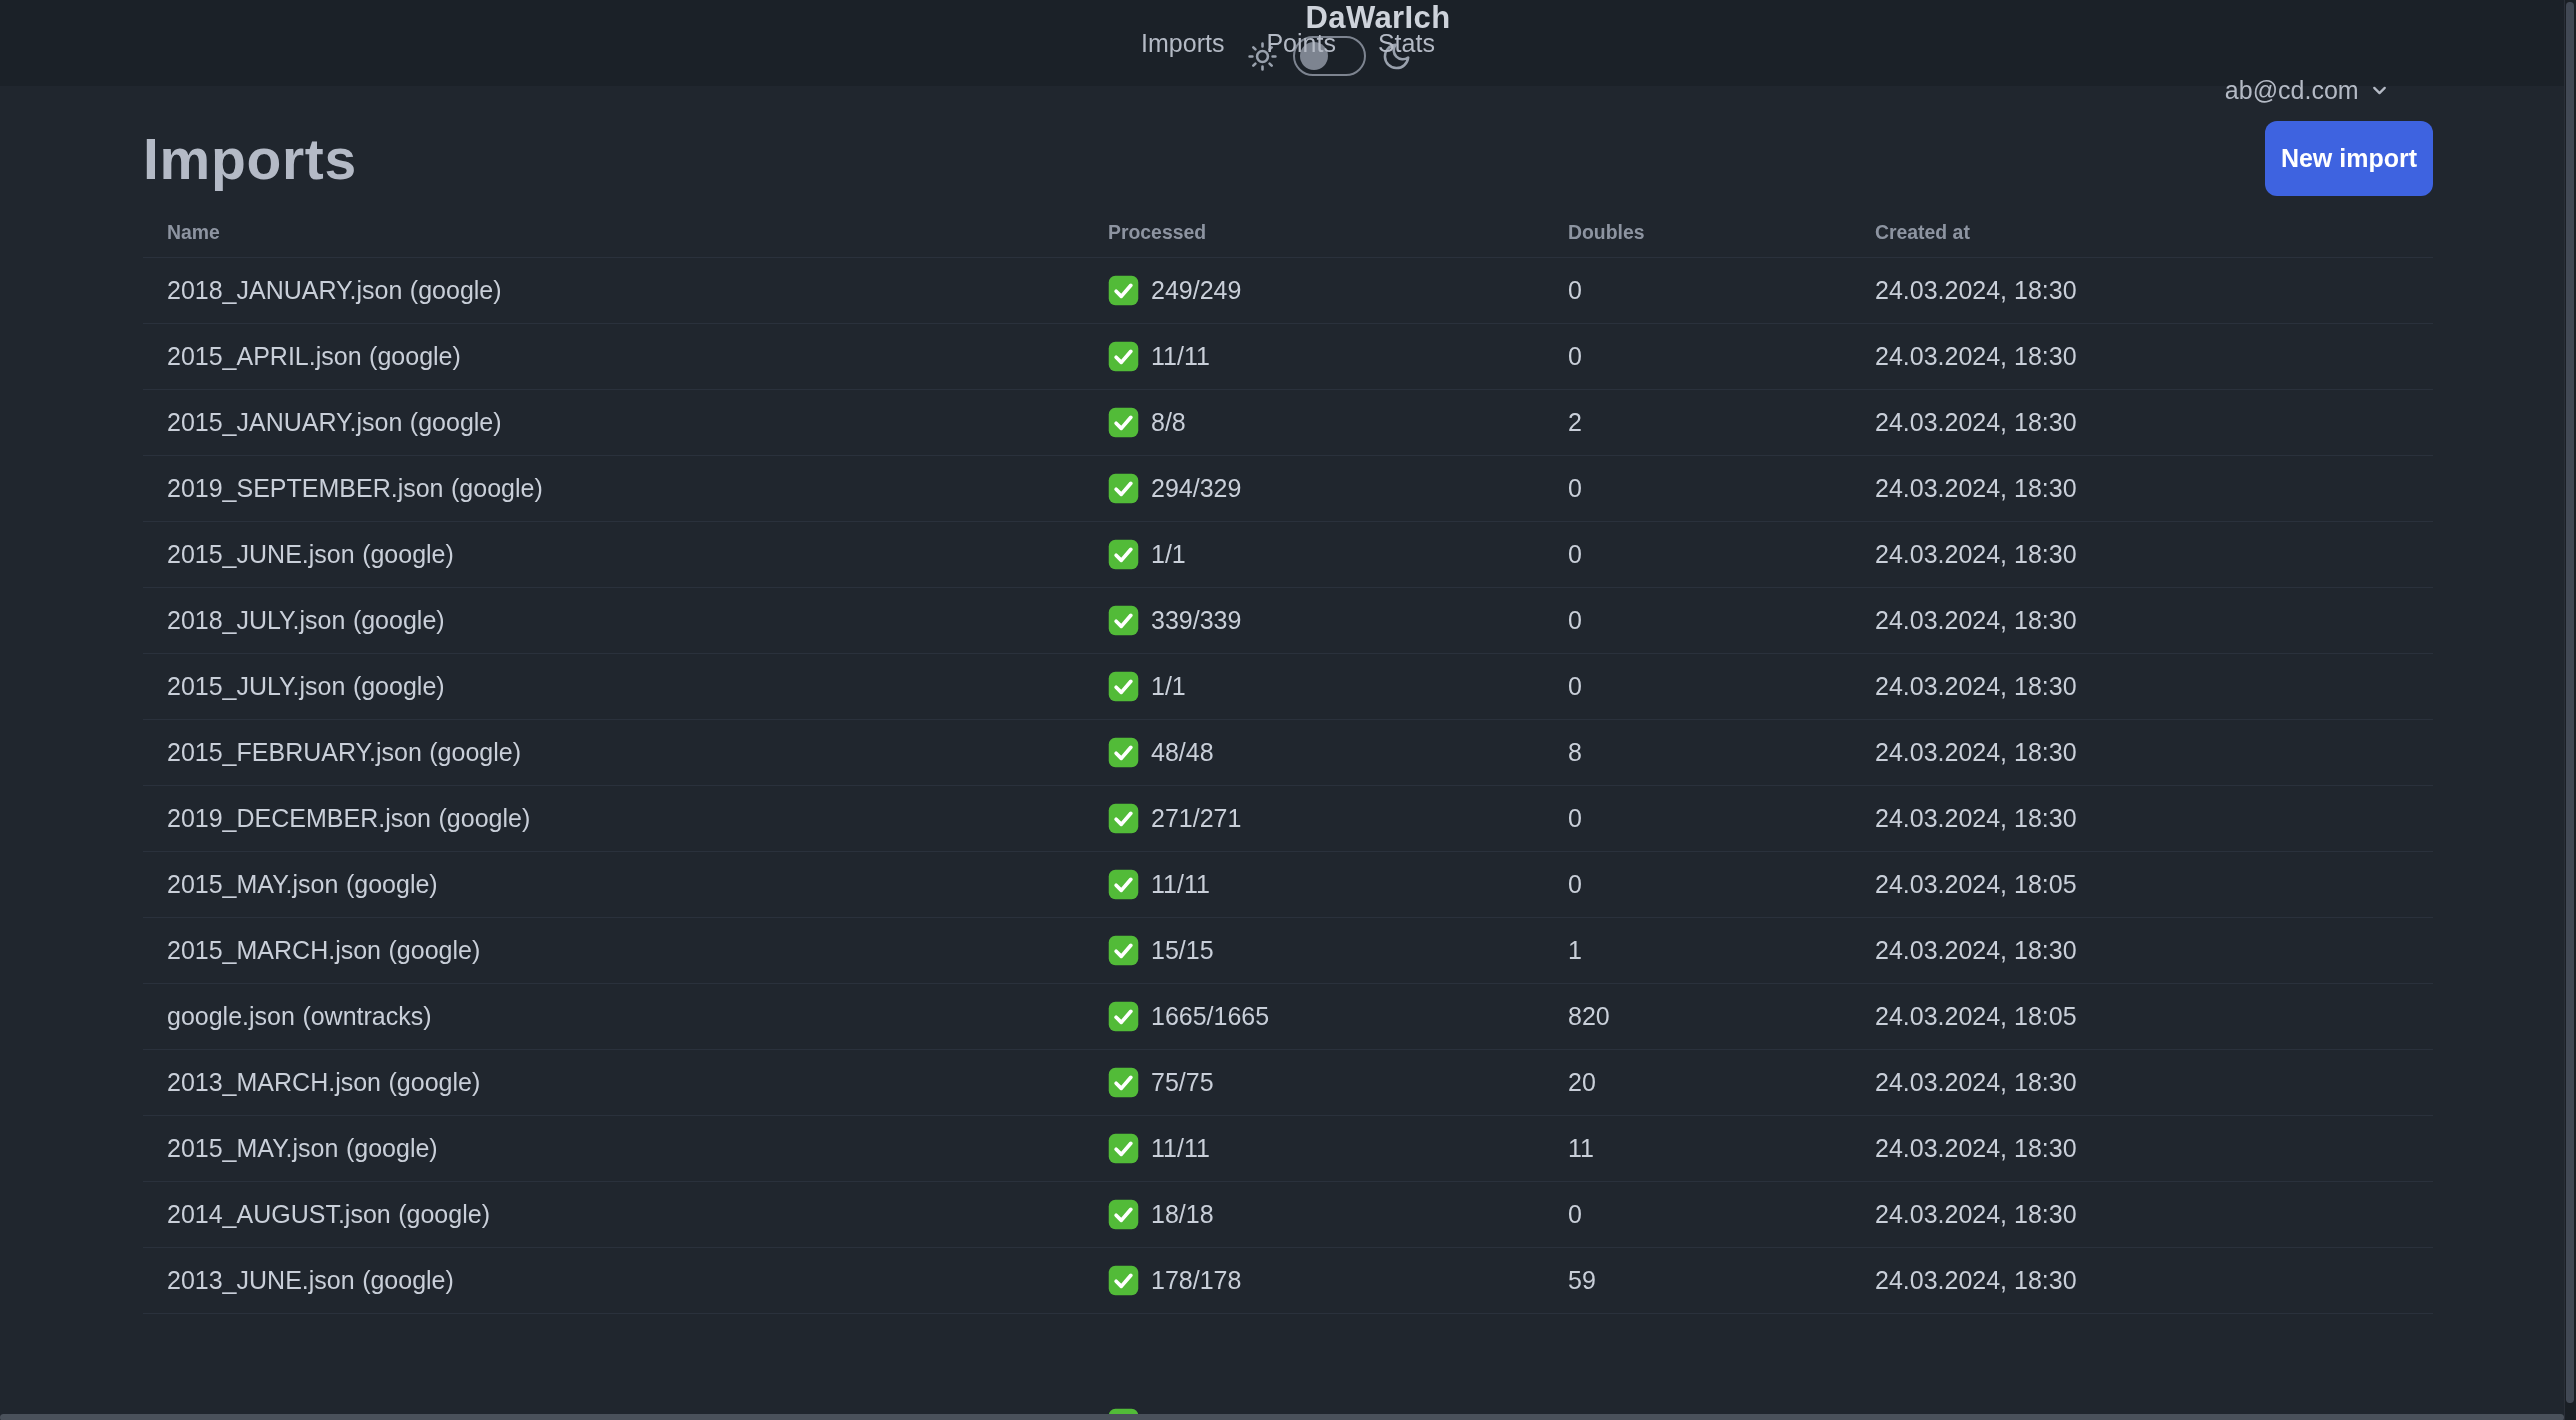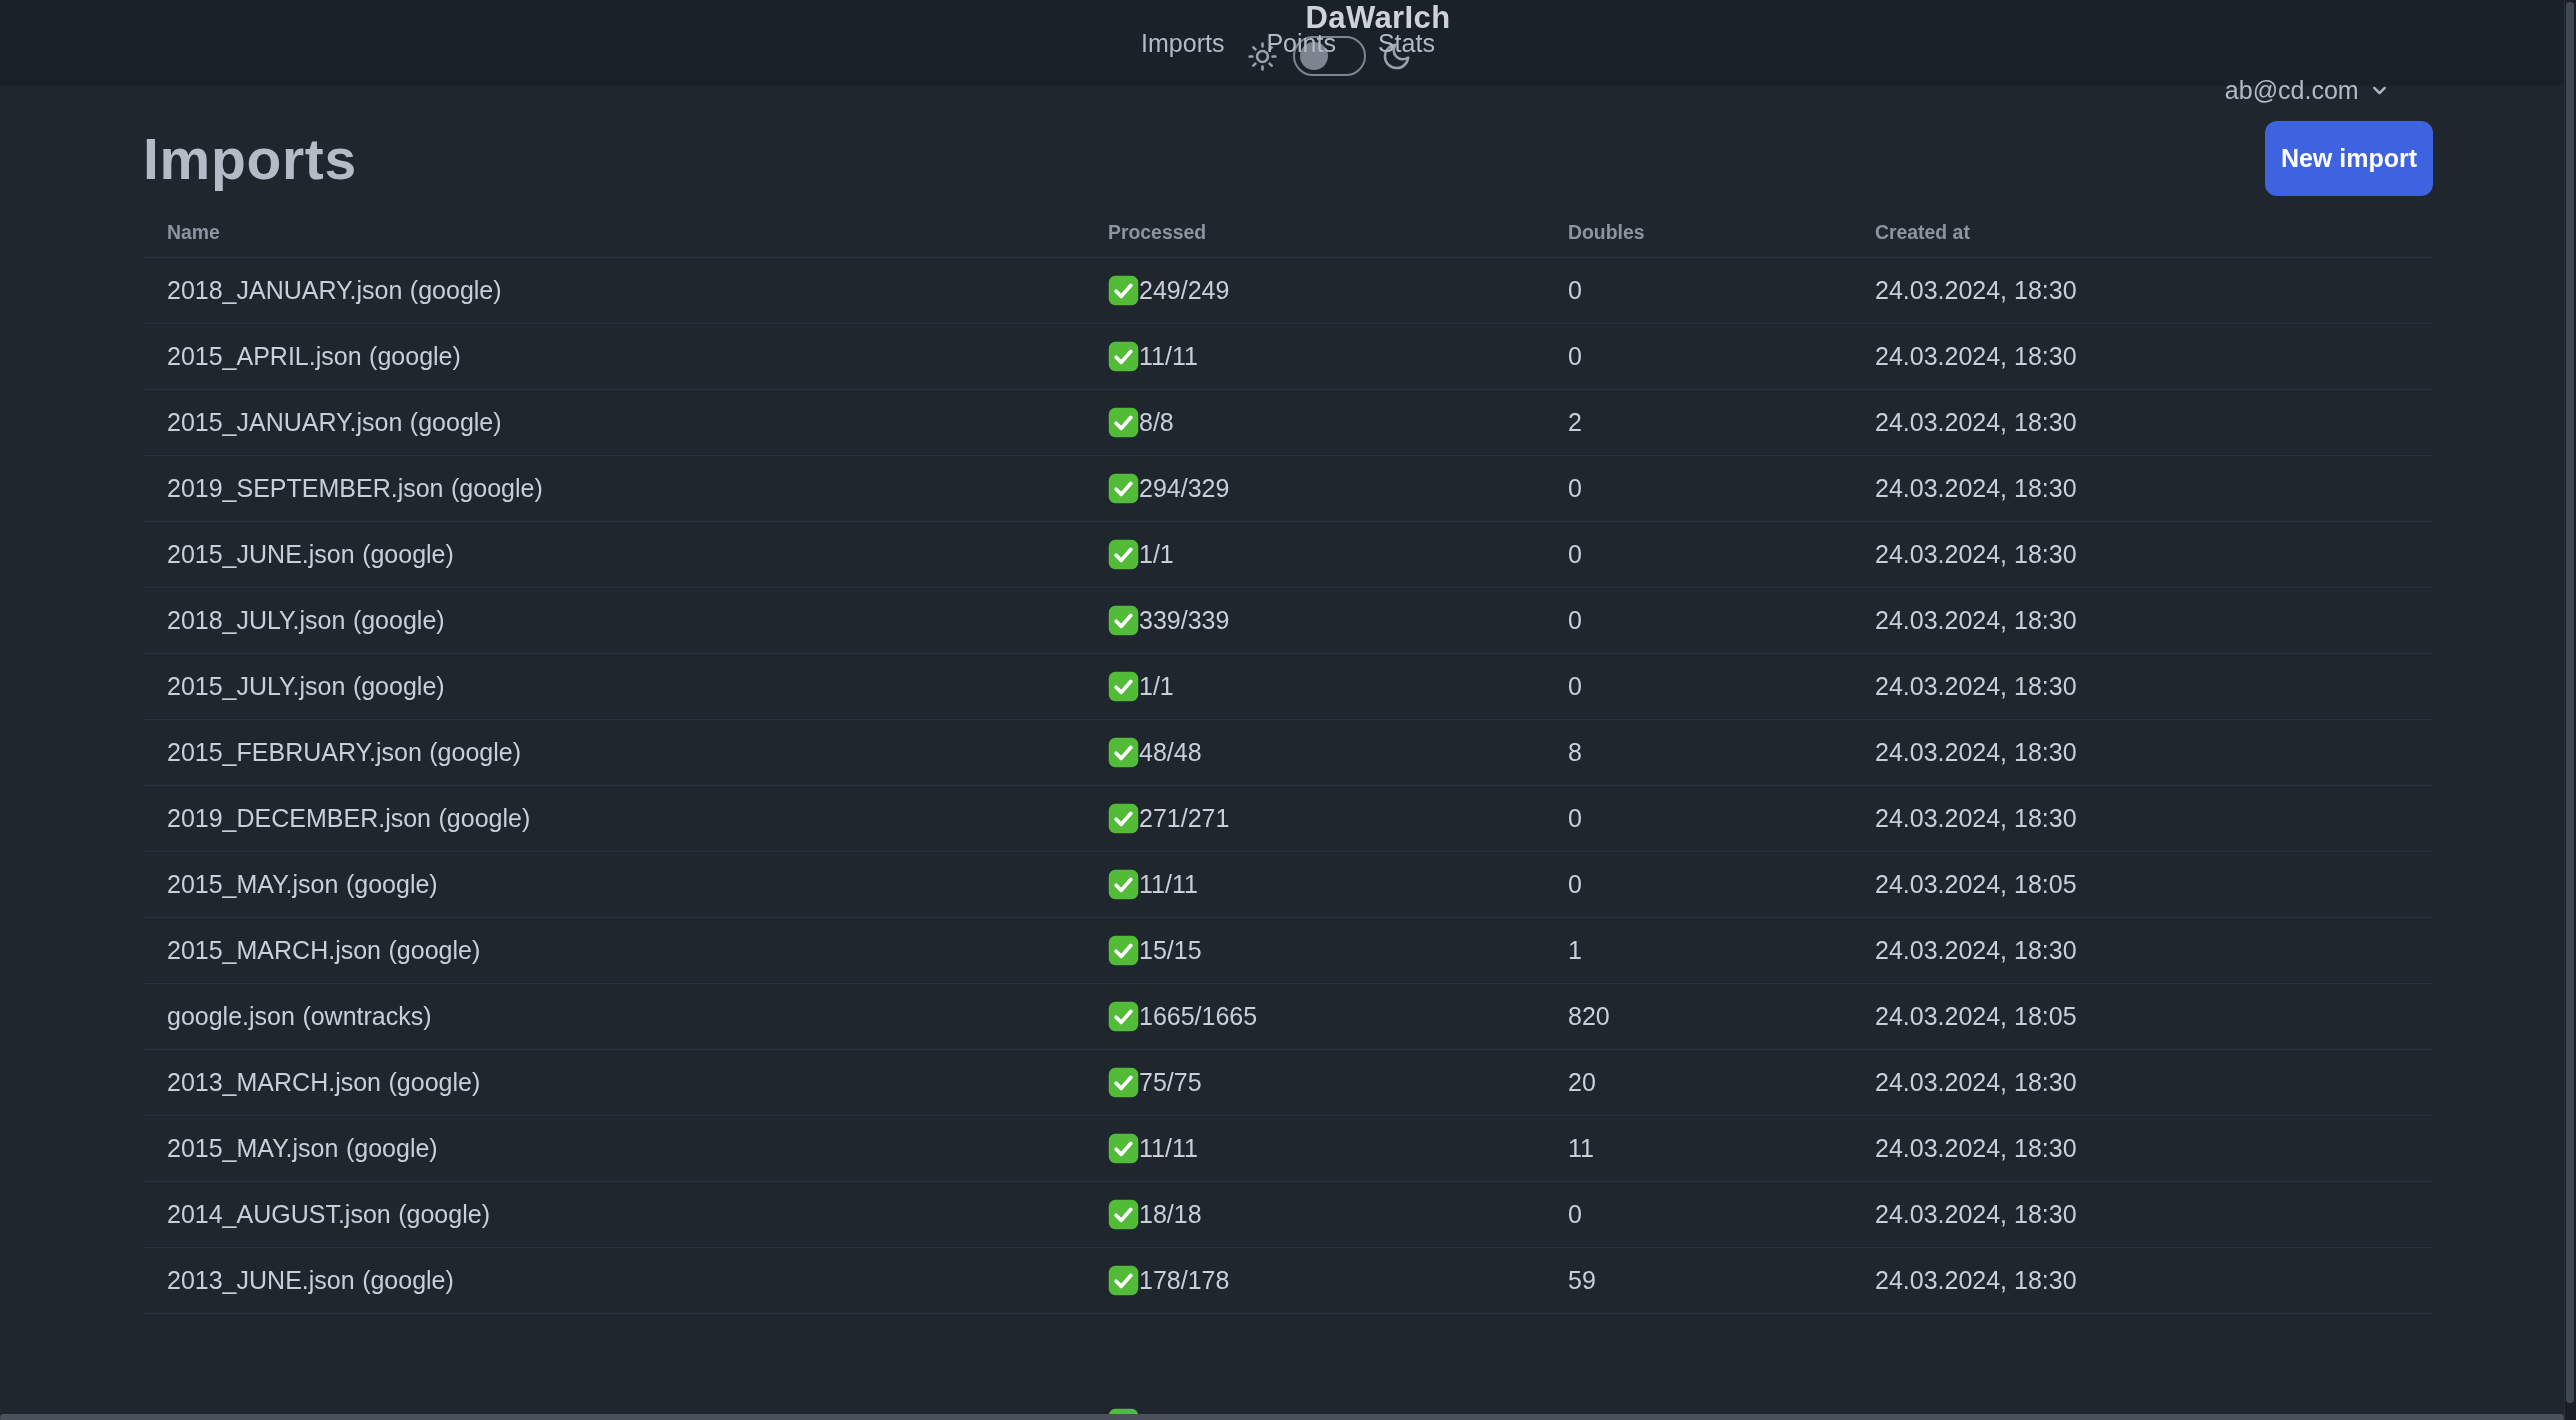--- a/index.html
+++ b/index.html
@@ -129,21 +129,21 @@
   }
   tbody tr:last-child td { border-bottom:0.7px solid #2a313c; }
   td.pad { padding-left:24px; }
   a.file-link {
     color:#c9cfd9;
     text-underline-offset:6px;
     text-decoration-thickness:1.5px;
     cursor:pointer;
   }
   .source { margin-left:7.5px; }
-  .proc-wrap { display:flex; align-items:center; gap:0; }
+  .proc-wrap { display:flex; align-items:center; gap:12px; }
   .check-icon { flex:0 0 auto; display:block; }
   
   .partial-check {
     position:absolute;
     left:1108px;
     top:1408px;
     width:31px; height:31px;
     overflow:hidden;
   }
   

